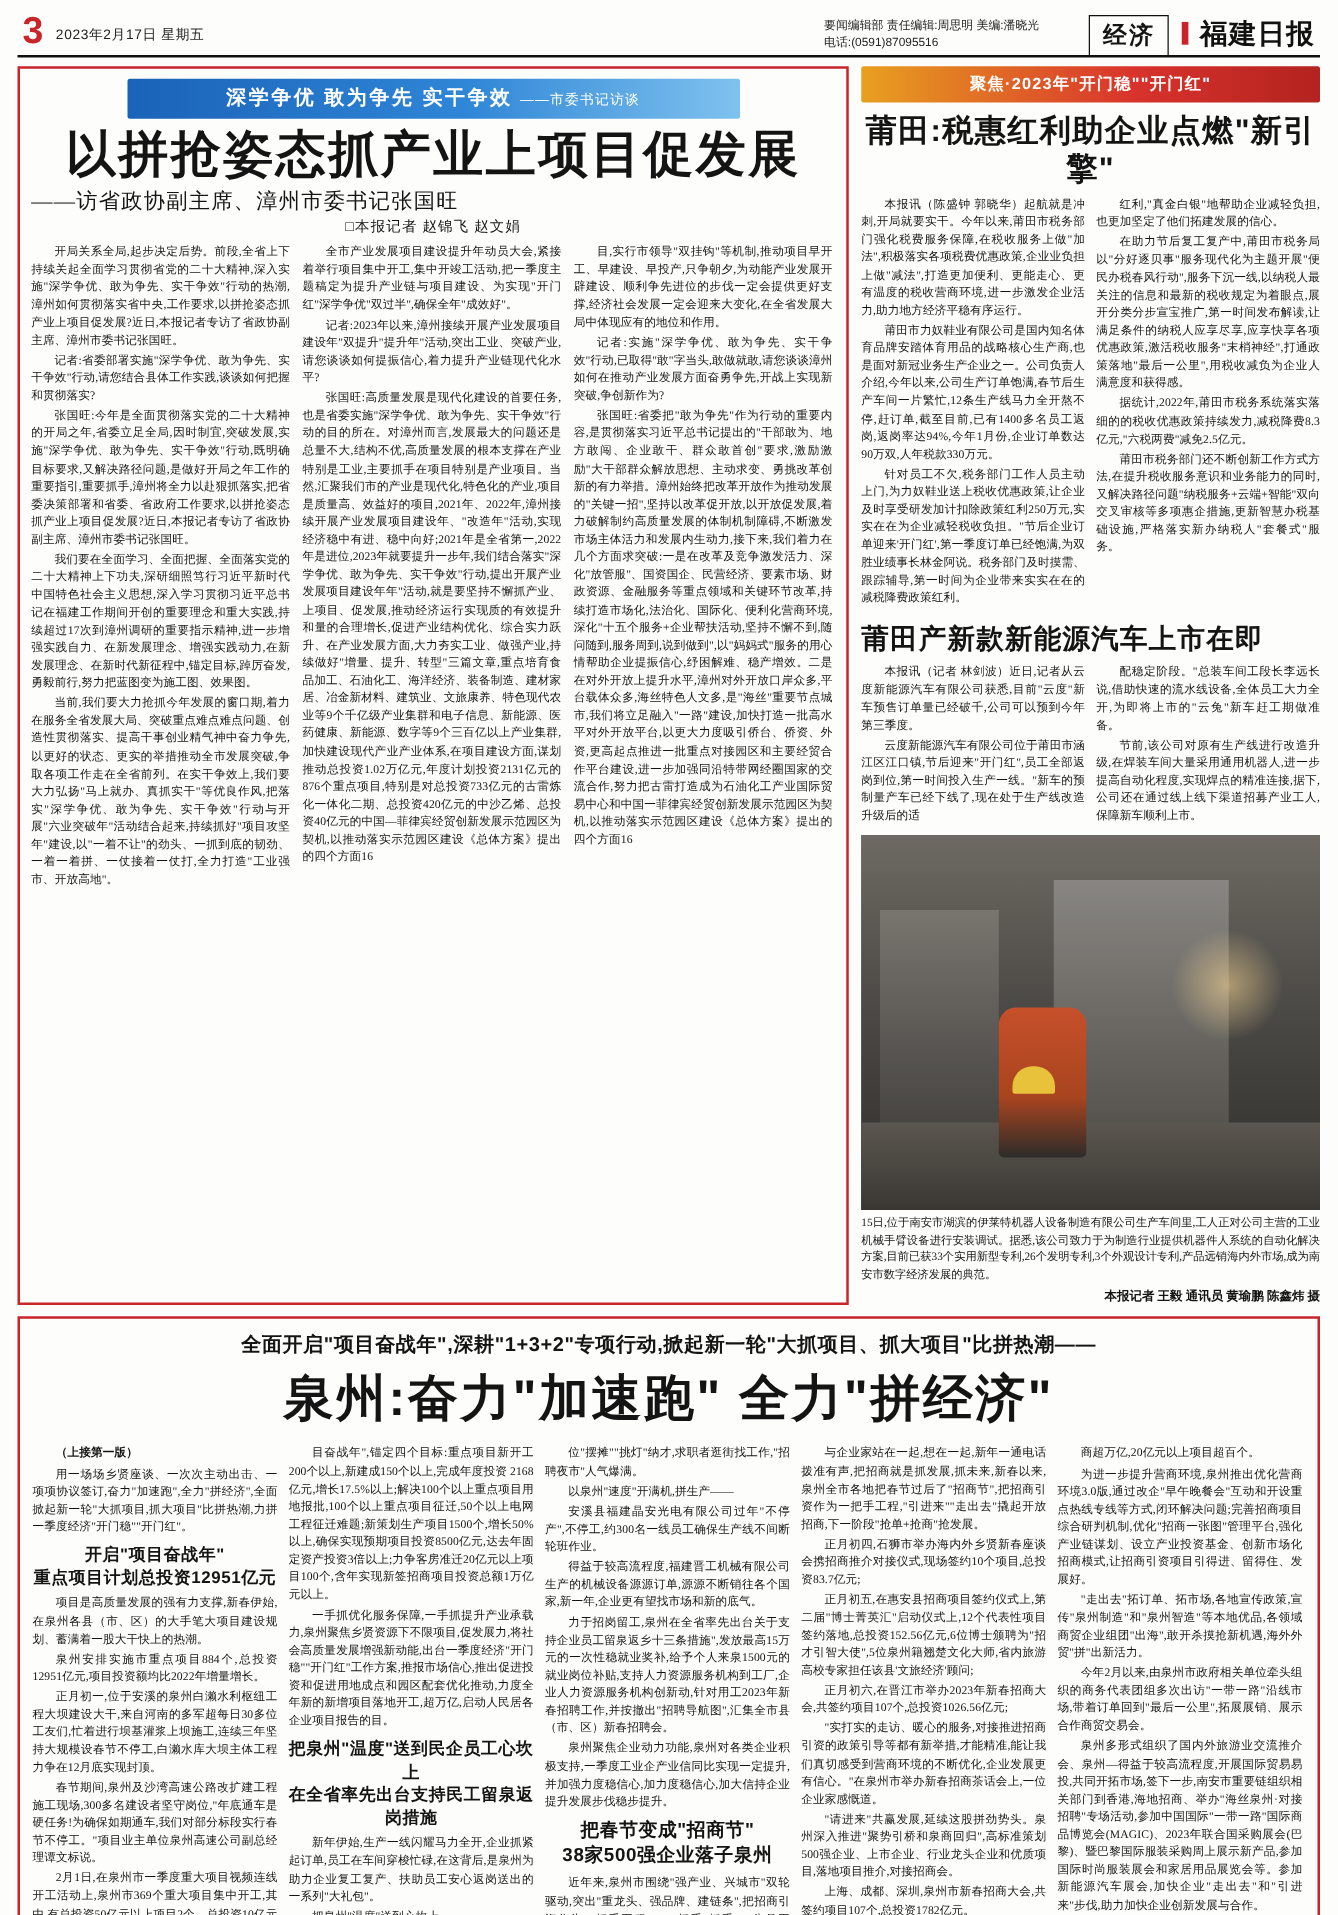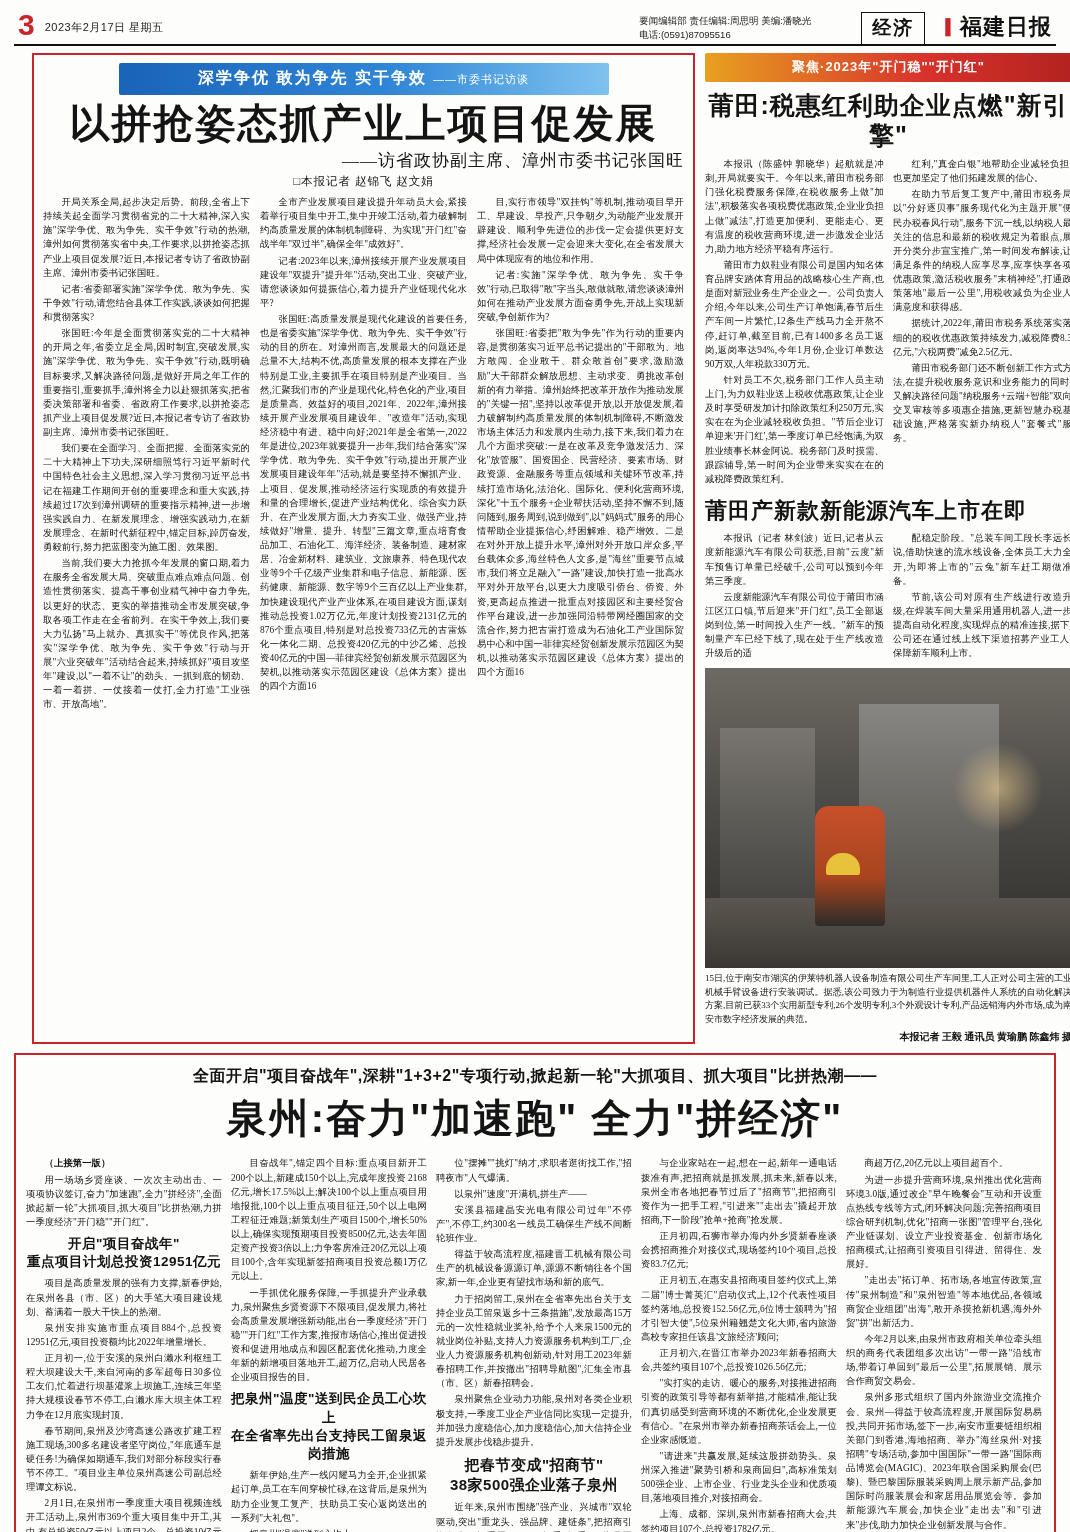--- a/index.html
+++ b/index.html
@@ -10,49 +10,49 @@
     color:#141414;
     position:relative;
     overflow:hidden;
   }
   .page{width:1070px;height:1532px;position:relative;box-sizing:border-box;padding:0 14px;}
 
   
   .masthead{display:flex;align-items:flex-start;padding:10px 4px 4px 4px;border-bottom:2px solid #111;position:relative;height:46px;box-sizing:border-box;}
   .page-num{font-family:"Liberation Sans",sans-serif;font-size:30px;font-weight:bold;color:#c9242a;line-height:1;margin-right:10px;}
   .date-line{font-family:"Liberation Sans",sans-serif;font-size:11px;color:#222;margin-top:10px;letter-spacing:.5px;}
-  .masthead-right{margin-left:auto;display:flex;align-items:flex-start;gap:20px;}
+  .masthead-right{margin-left:auto;display:flex;align-items:flex-start;gap:10px;}
   .credits{font-family:"Liberation Sans",sans-serif;font-size:9.5px;line-height:1.5;color:#222;text-align:left;margin-top:4px;}
   .section-badge{
     border:1.5px solid #111;font-family:"Liberation Sans",sans-serif;font-weight:bold;
     font-size:19px;padding:2px 10px 3px 10px;letter-spacing:2px;margin-top:2px;margin-left:30px;
   }
   .paper-logo{
     font-family:"Liberation Serif",serif;font-weight:bold;font-size:22px;color:#111;
     letter-spacing:1px;display:flex;align-items:center;gap:3px;margin-top:2px;
   }
   .paper-logo .flag{color:#c9242a;font-size:15px;}
 
   
   .top-area{display:flex;gap:10px;margin-top:7px;}
   .lead-box{
-    width:774px;border:2px solid #c9242a;box-sizing:border-box;padding:8px 9px 6px 9px;position:relative;margin-left:18px;
+    width:774px;border:2px solid #c9242a;box-sizing:border-box;padding:8px 9px 6px 9px;position:relative;
   }
   .ribbon{
     background:linear-gradient(90deg,#1a63b8 0%,#2f86d6 55%,#7fc2ef 100%);
     color:#fff;font-family:"Liberation Sans",sans-serif;font-weight:bold;
     font-size:16px;letter-spacing:2px;text-align:center;padding:5px 0 6px 0;
     margin:0 auto 6px auto;width:490px;position:relative;border-radius:2px;
   }
   .ribbon .sub{font-size:11px;font-weight:normal;letter-spacing:1px;margin-left:6px;}
   .lead-title{
     text-align:center;font-family:Liberation Serif, serif;font-weight:bold;
     font-size:40px;letter-spacing:2px;line-height:1.15;margin:6px 0 2px 0;
   }
-  .lead-sub{text-align:right;font-size:17px;letter-spacing:1px;margin:2px 0 2px 0;}
+  .lead-sub{text-align:left;font-size:17px;letter-spacing:1px;margin:2px 0 2px 0;}
   .byline{text-align:center;font-size:11.5px;letter-spacing:1px;margin-bottom:6px;}
 
   .cols3{display:flex;gap:10px;}
   .cols3 .col{width:207px;}
   .bodytext{font-size:9.3px;line-height:1.52;text-align:justify;letter-spacing:.1px;}
   .bodytext p{margin:0 0 2px 0;text-indent:2em;}
   .bodytext b{font-weight:bold;}
 
   
   .right-col{width:368px;box-sizing:border-box;}
@@ -142,21 +142,21 @@
           <div class="bodytext">
             <p>开局关系全局,起步决定后势。前段,全省上下持续关起全面学习贯彻省党的二十大精神,深入实施"深学争优、敢为争先、实干争效"行动的热潮,漳州如何贯彻落实省中央,工作要求,以拼抢姿态抓产业上项目促发展?近日,本报记者专访了省政协副主席、漳州市委书记张国旺。</p>
             <p>记者:省委部署实施"深学争优、敢为争先、实干争效"行动,请您结合县体工作实践,谈谈如何把握和贯彻落实?</p>
             <p>张国旺:今年是全面贯彻落实党的二十大精神的开局之年,省委立足全局,因时制宜,突破发展,实施"深学争优、敢为争先、实干争效"行动,既明确目标要求,又解决路径问题,是做好开局之年工作的重要指引,重要抓手,漳州将全力以赴狠抓落实,把省委决策部署和省委、省政府工作要求,以拼抢姿态抓产业上项目促发展?近日,本报记者专访了省政协副主席、漳州市委书记张国旺。</p>
             <p>我们要在全面学习、全面把握、全面落实党的二十大精神上下功夫,深研细照笃行习近平新时代中国特色社会主义思想,深入学习贯彻习近平总书记在福建工作期间开创的重要理念和重大实践,持续超过17次到漳州调研的重要指示精神,进一步增强实践自力、在新发展理念、增强实践动力,在新发展理念、在新时代新征程中,锚定目标,踔厉奋发,勇毅前行,努力把蓝图变为施工图、效果图。</p>
             <p>当前,我们要大力抢抓今年发展的窗口期,着力在服务全省发展大局、突破重点难点难点问题、创造性贯彻落实、提高干事创业精气神中奋力争先,以更好的状态、更实的举措推动全市发展突破,争取各项工作走在全省前列。在实干争效上,我们要大力弘扬"马上就办、真抓实干"等优良作风,把落实"深学争优、敢为争先、实干争效"行动与开展"六业突破年"活动结合起来,持续抓好"项目攻坚年"建设,以"一着不让"的劲头、一抓到底的韧劲、一着一着拼、一仗接着一仗打,全力打造"工业强市、开放高地"。</p>
           </div>
         </div>
         <div class="col">
           <div class="bodytext">
-            <p>全市产业发展项目建设提升年动员大会,紧接着举行项目集中开工,集中开竣工活动,着力破解制约高质量发展的体制机制障碍、为实现"开门红"奋战半年"双过半",确保全年"成效好"。</p>
+            <p>全市产业发展项目建设提升年动员大会,紧接着举行项目集中开工,集中开竣工活动,把一季度主题稿定为提升产业链与项目建设、为实现"开门红"深学争优"双过半",确保全年"成效好"。</p>
             <p>记者:2023年以来,漳州接续开展产业发展项目建设年"双提升"提升年"活动,突出工业、突破产业,请您谈谈如何提振信心,着力提升产业链现代化水平?</p>
             <p>张国旺:高质量发展是现代化建设的首要任务,也是省委实施"深学争优、敢为争先、实干争效"行动的目的所在。对漳州而言,发展最大的问题还是总量不大,结构不优,高质量发展的根本支撑在产业特别是工业,主要抓手在项目特别是产业项目。当然,汇聚我们市的产业是现代化,特色化的产业,项目是质量高、效益好的项目,2021年、2022年,漳州接续开展产业发展项目建设年、"改造年"活动,实现经济稳中有进、稳中向好;2021年是全省第一,2022年是进位,2023年就要提升一步年,我们结合落实"深学争优、敢为争先、实干争效"行动,提出开展产业发展项目建设年年"活动,就是要坚持不懈抓产业、上项目、促发展,推动经济运行实现质的有效提升和量的合理增长,促进产业结构优化、综合实力跃升、在产业发展方面,大力夯实工业、做强产业,持续做好"增量、提升、转型"三篇文章,重点培育食品加工、石油化工、海洋经济、装备制造、建材家居、冶金新材料、建筑业、文旅康养、特色现代农业等9个千亿级产业集群和电子信息、新能源、医药健康、新能源、数字等9个三百亿以上产业集群,加快建设现代产业产业体系,在项目建设方面,谋划推动总投资1.02万亿元,年度计划投资2131亿元的876个重点项目,特别是对总投资733亿元的古雷炼化一体化二期、总投资420亿元的中沙乙烯、总投资40亿元的中国—菲律宾经贸创新发展示范园区为契机,以推动落实示范园区建设《总体方案》提出的四个方面16</p>
           </div>
         </div>
         <div class="col">
           <div class="bodytext">
             <p>目,实行市领导"双挂钩"等机制,推动项目早开工、早建设、早投产,只争朝夕,为动能产业发展开辟建设、顺利争先进位的步伐一定会提供更好支撑,经济社会发展一定会迎来大变化,在全省发展大局中体现应有的地位和作用。</p>
             <p>记者:实施"深学争优、敢为争先、实干争效"行动,已取得"敢"字当头,敢做就敢,请您谈谈漳州如何在推动产业发展方面奋勇争先,开战上实现新突破,争创新作为?</p>
             <p>张国旺:省委把"敢为争先"作为行动的重要内容,是贯彻落实习近平总书记提出的"干部敢为、地方敢闯、企业敢干、群众敢首创"要求,激励激励"大干部群众解放思想、主动求变、勇挑改革创新的有力举措。漳州始终把改革开放作为推动发展的"关键一招",坚持以改革促开放,以开放促发展,着力破解制约高质量发展的体制机制障碍,不断激发市场主体活力和发展内生动力,接下来,我们着力在几个方面求突破:一是在改革及竞争激发活力、深化"放管服"、国资国企、民营经济、要素市场、财政资源、金融服务等重点领域和关键环节改革,持续打造市场化,法治化、国际化、便利化营商环境,深化"十五个服务+企业帮扶活动,坚持不懈不到,随问随到,服务周到,说到做到",以"妈妈式"服务的用心情帮助企业提振信心,纾困解难、稳产增效。二是在对外开放上提升水平,漳州对外开放口岸众多,平台载体众多,海丝特色人文多,是"海丝"重要节点城市,我们将立足融入"一路"建设,加快打造一批高水平对外开放平台,以更大力度吸引侨台、侨资、外资,更高起点推进一批重点对接园区和主要经贸合作平台建设,进一步加强同沿特带网经圈国家的交流合作,努力把古雷打造成为石油化工产业国际贸易中心和中国一菲律宾经贸创新发展示范园区为契机,以推动落实示范园区建设《总体方案》提出的四个方面16</p>
           </div>

